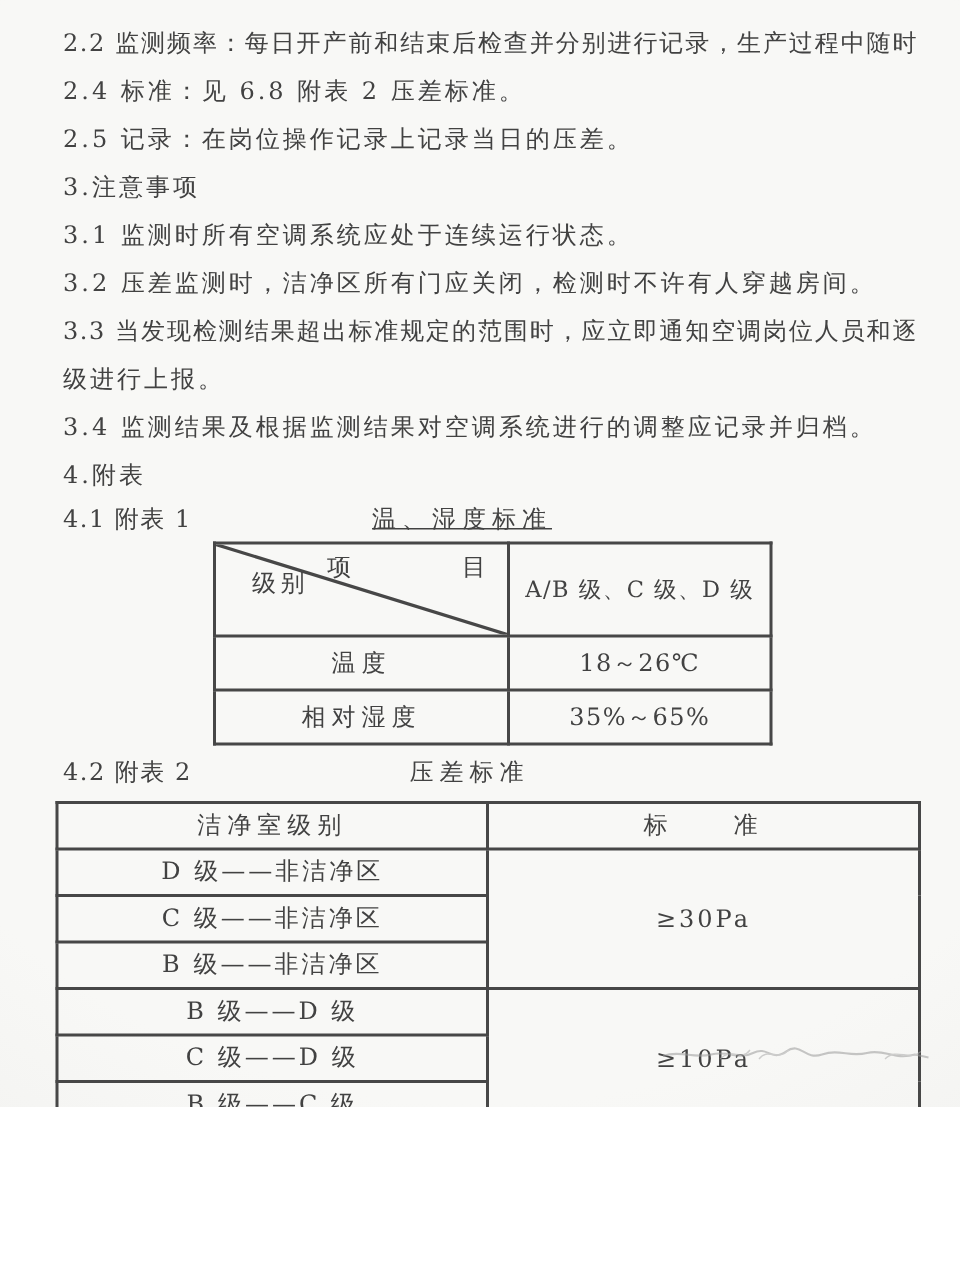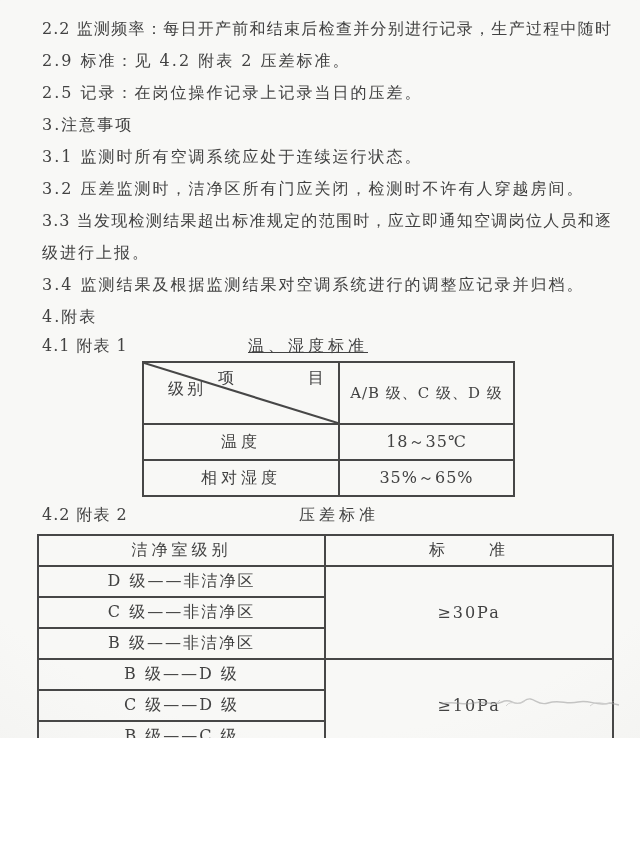--- a/index.html
+++ b/index.html
@@ -27,21 +27,21 @@
   .line.fill{
     letter-spacing:1px;white-space:normal;
     text-align:justify;text-align-last:justify;
   }
   
   .caption{position:relative;height:24px;line-height:24px;font-size:16px;}
   .caption .cap-label{position:absolute;left:0;letter-spacing:1px;}
   .caption1{margin-top:1px;}
   .caption1 .cap-title{position:absolute;left:206px;letter-spacing:4px;text-decoration:underline;}
   .caption2{margin-top:6px;}
-  .caption2 .cap-title{position:absolute;left:231px;letter-spacing:4px;margin-left:26px;}
+  .caption2 .cap-title{position:absolute;left:231px;letter-spacing:4px;}
   
   table{border-collapse:collapse;table-layout:fixed;}
   td,th{border:2px solid var(--line);font-weight:normal;text-align:center;vertical-align:middle;font-size:16px;color:var(--ink);padding:4px;}
   .tbl1{margin-left:100px;margin-top:3px;width:371px;}
   .tbl1 col.c1{width:196px;}
   .tbl1 col.c2{width:175px;}
   .tbl1 .hrow{height:62px;}
   .tbl1 .drow{height:36px;}
   .tbl1 .item-cell{letter-spacing:4px;}
   .tbl1 .val-cell{letter-spacing:1px;}
@@ -62,21 +62,21 @@
     opacity:.55;filter:blur(.5px);pointer-events:none;
   }
 </style>
 </head>
 <body>
 
 <div class="page">
   <div class="content">
 
     <div class="line fill">2.2 监测频率：每日开产前和结束后检查并分别进行记录，生产过程中随时</div>
-    <div class="line">2.9 标准：见 4.2 附表 2 压差标准。</div>
+    <div class="line">2.4 标准：见 6.8 附表 2 压差标准。</div>
     <div class="line">2.5 记录：在岗位操作记录上记录当日的压差。</div>
     <div class="line">3.注意事项</div>
     <div class="line">3.1 监测时所有空调系统应处于连续运行状态。</div>
     <div class="line">3.2 压差监测时，洁净区所有门应关闭，检测时不许有人穿越房间。</div>
     <div class="line fill">3.3 当发现检测结果超出标准规定的范围时，应立即通知空调岗位人员和逐</div>
     <div class="line">级进行上报。</div>
     <div class="line">3.4 监测结果及根据监测结果对空调系统进行的调整应记录并归档。</div>
     <div class="line">4.附表</div>
 
     <div class="caption caption1">
@@ -95,21 +95,21 @@
           <svg viewBox="0 0 196 62" preserveAspectRatio="none">
             <line x1="0" y1="0" x2="196" y2="62" stroke="#474747" stroke-width="2.2"></line>
           </svg>
           <span class="diag-top">项　　　　目</span>
           <span class="diag-bottom">级别</span>
         </td>
         <td class="class-header">A/B 级、C 级、D 级</td>
       </tr>
       <tr class="drow">
         <td class="item-cell">温度</td>
-        <td class="val-cell">18～35℃</td>
+        <td class="val-cell">18～26℃</td>
       </tr>
       <tr class="drow">
         <td class="item-cell">相对湿度</td>
         <td class="val-cell">35%～65%</td>
       </tr>
     </tbody>
       </table>
 
     <div class="caption caption2">
       <span class="cap-label">4.2 附表 2</span>

